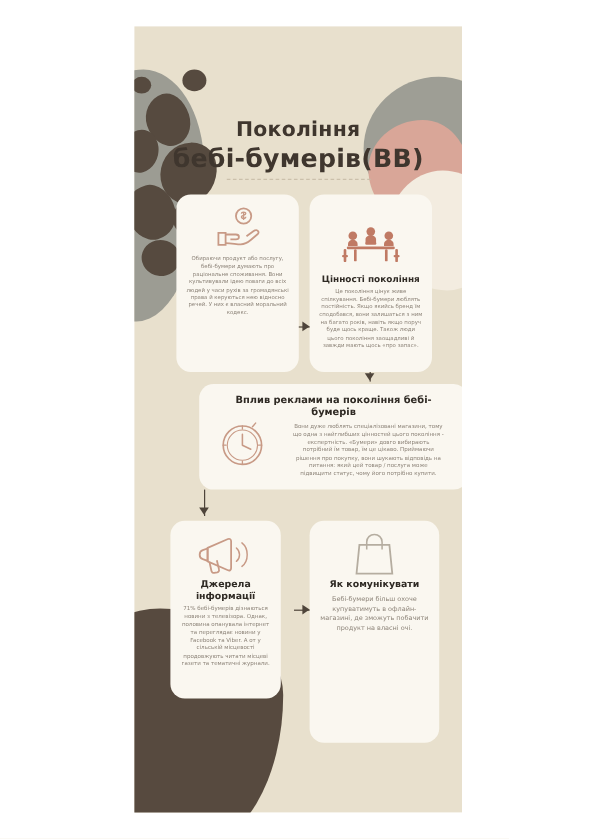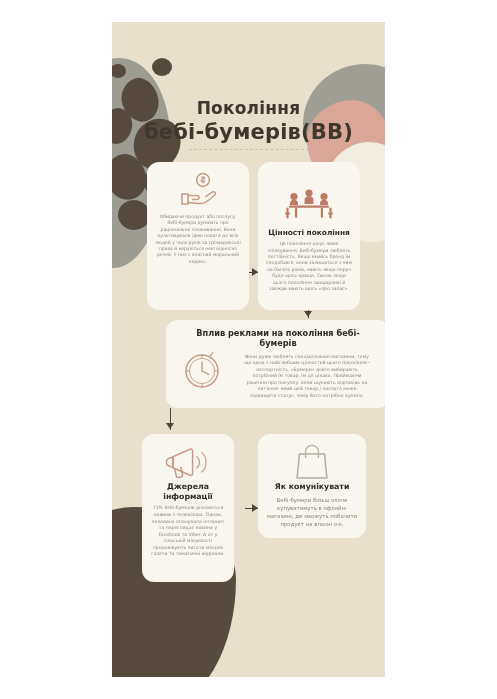--- a/index.html
+++ b/index.html
@@ -79,21 +79,21 @@
     color:#8c8378;text-align:center;line-height:1.42;
   }
   #card1{left:35px;top:140px;width:102px;height:148px;padding:8px 8px 6px;}
   #card2{left:146px;top:140px;width:102px;height:148px;padding:24px 8px 6px;}
   #card1 .card-title,#card2 .card-title{font-size:7.4px;margin-top:2px;}
   #card1 .card-body,#card2 .card-body{font-size:4.5px;margin-top:4px;}
   #card3{left:30px;top:298px;width:224px;height:88px;padding:8px 20px;margin-left:24px;}
   #card3 .card-title{font-size:8.2px;}
   #card3 .card-body{font-size:4.6px;margin-top:5px;padding-left:58px;}
   #card4{left:30px;top:412px;width:92px;height:148px;padding:8px 8px;}
-  #card5{left:146px;top:412px;width:108px;height:104px;padding:8px 8px;}
+  #card5{left:146px;top:412px;width:108px;height:185px;padding:8px 8px;}
   #card4 .card-title,#card5 .card-title{font-size:7.8px;}
   #card4 .card-body,#card5 .card-body{font-size:4.6px;margin-top:4px;}
   #card5 .card-body{font-size:5.4px;line-height:1.5;}
   .icon-box{display:flex;justify-content:center;align-items:center;height:40px;}
   #card3 .icon-box{position:absolute;left:14px;top:28px;height:auto;}
   
   .conn{position:absolute;z-index:7;}
   .arrow-down{width:0;height:0;border-left:4px solid transparent;border-right:4px solid transparent;border-top:6px solid #4e443a;}
   .arrow-right{width:0;height:0;border-top:4px solid transparent;border-bottom:4px solid transparent;border-left:6px solid #4e443a;}
   .line-v{background:#4e443a;width:1.4px;}

